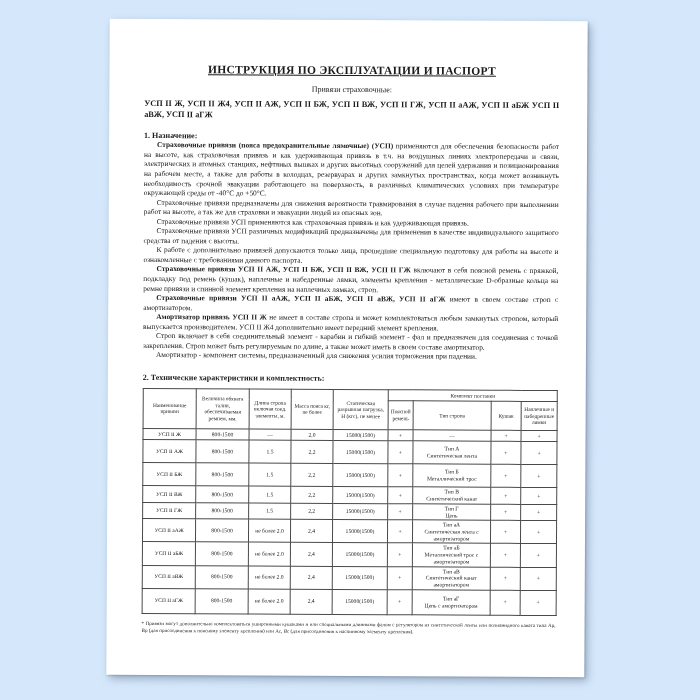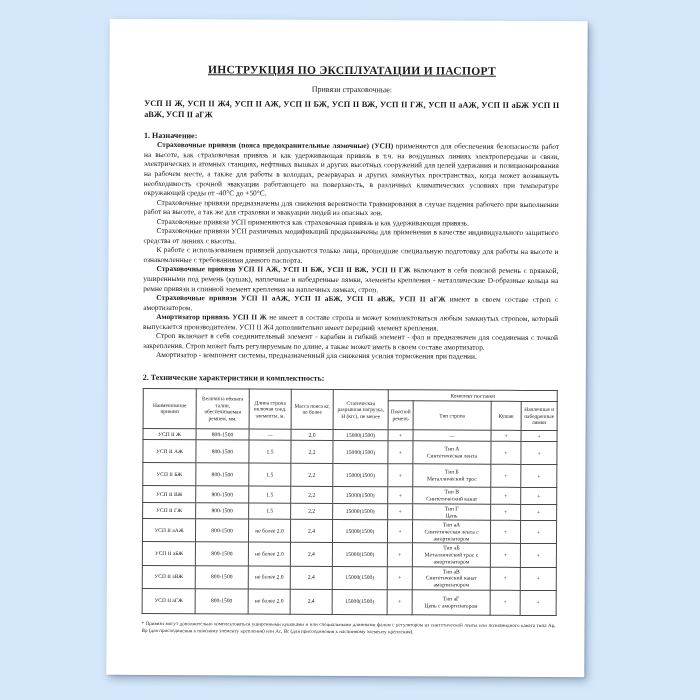--- a/index.html
+++ b/index.html
@@ -58,23 +58,23 @@
 
     <div class="title">ИНСТРУКЦИЯ ПО ЭКСПЛУАТАЦИИ И ПАСПОРТ</div>
     <div class="subtitle">Привязи страховочные:</div>
     <div class="models">УСП II Ж, УСП II Ж4, УСП II АЖ, УСП II БЖ, УСП II ВЖ, УСП II ГЖ, УСП II аАЖ, УСП II аБЖ УСП II аВЖ, УСП II аГЖ</div>
 
     <div class="sec-heading">1. Назначение:</div>
 
     <p class="para"><span class="lead">Страховочные привязи (пояса предохранительные лямочные) (УСП)</span><span> применяются для обеспечения безопасности работ на высоте, как страховочная привязь и как удерживающая привязь в т.ч. на воздушных линиях электропередачи и связи, электрических и атомных станциях, нефтяных вышках и других высотных сооружений для целей удержания и позиционирования на рабочем месте, а также для работы в колодцах, резервуарах и других замкнутых пространствах, когда может возникнуть необходимость срочной эвакуации работающего на поверхность, в различных климатических условиях при температуре окружающей среды от -40°С до +50°С.</span></p>
     <p class="para"><span>Страховочные привязи предназначены для снижения вероятности травмирования в случае падения рабочего при выполнении работ на высоте, а так же для страховки и эвакуации людей из опасных зон.</span></p>
     <p class="para"><span>Страховочные привязи УСП применяются как страховочная привязь и как удерживающая привязь.</span></p>
-    <p class="para"><span>Страховочные привязи УСП различных модификаций предназначены для применения в качестве индивидуального защитного средства от линиях с высоты.</span></p>
-    <p class="para"><span>К работе с использованием привязей допускаются только лица, прошедшие специальную подготовку для работы на высоте и ознакомленные с требованиями данного паспорта.</span></p>
-    <p class="para"><span class="lead">Страховочные привязи УСП II АЖ, УСП II БЖ, УСП II ВЖ, УСП II ГЖ</span><span> включают в себя поясной ремень с пряжкой, уширенными под ремень (кушак), наплечные и набедренные лямки, элементы крепления - металлические D-образные кольца на ремне привязи и спинной элемент крепления на наплечных лямках, строп.</span></p>
+    <p class="para"><span>Страховочные привязи УСП различных модификаций предназначены для применения в качестве индивидуального защитного средства от падения с высоты.</span></p>
+    <p class="para"><span>К работе с дополнительно привязей допускаются только лица, прошедшие специальную подготовку для работы на высоте и ознакомленные с требованиями данного паспорта.</span></p>
+    <p class="para"><span class="lead">Страховочные привязи УСП II АЖ, УСП II БЖ, УСП II ВЖ, УСП II ГЖ</span><span> включают в себя поясной ремень с пряжкой, подкладку под ремень (кушак), наплечные и набедренные лямки, элементы крепления - металлические D-образные кольца на ремне привязи и спинной элемент крепления на наплечных лямках, строп.</span></p>
     <p class="para"><span class="lead">Страховочные привязи УСП II аАЖ, УСП II аБЖ, УСП II аВЖ, УСП II аГЖ</span><span> имеют в своем составе строп с амортизатором.</span></p>
     <p class="para"><span class="lead">Амортизатор привязь УСП II Ж</span><span> не имеет в составе стропа и может комплектоваться любым замкнутых стропом, который выпускается производителем. УСП II Ж4 дополнительно имеет передний элемент крепления.</span></p>
     <p class="para"><span>Строп включает в себя соединительный элемент - карабин и гибкий элемент - фал и предназначен для соединения с точкой закрепления. Строп может быть регулируемым по длине, а также может иметь в своем составе амортизатор.</span></p>
     <p class="para"><span>Амортизатор - компонент системы, предназначенный для снижения усилия торможения при падении.</span></p>
 
     <div class="tbl-caption">2. Технические характеристики и комплектность:</div>
 
     <table class="spec">
       <colgroup>
         <col style="width:53px">

